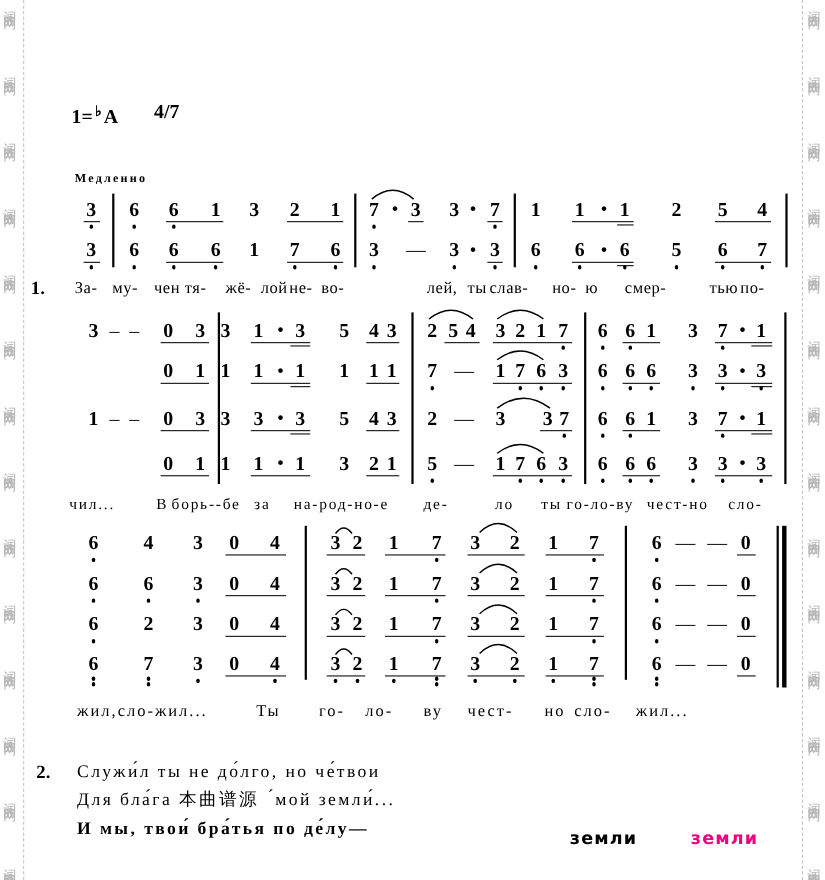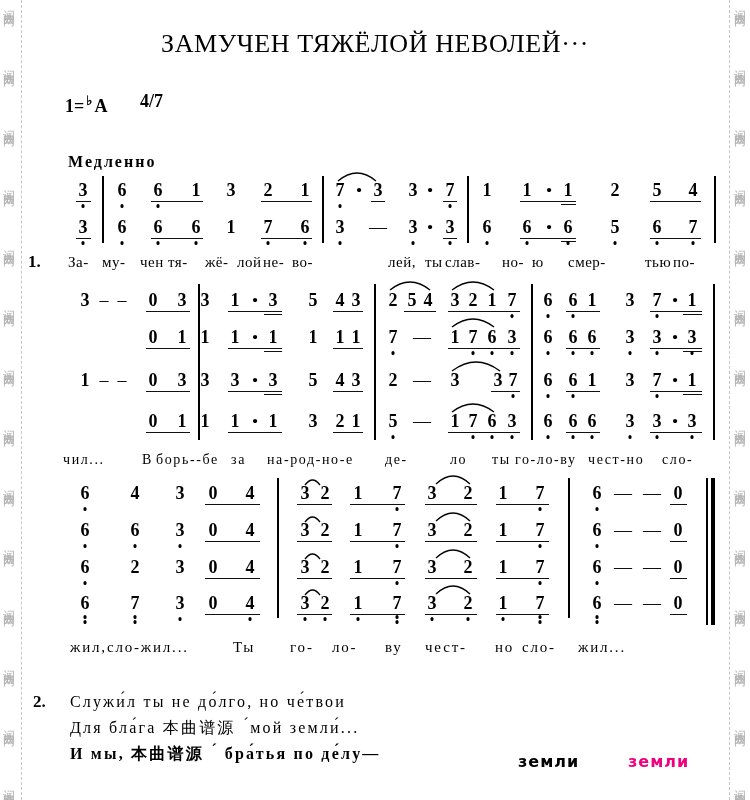--- a/index.html
+++ b/index.html
@@ -3,21 +3,21 @@
 <meta charset="utf-8">
 <style>
   body{margin:0;background:#fff}
   .page{position:relative;width:750px;height:800px;background:#fff;overflow:hidden;color:#000;font-family:"Liberation Serif",serif}
   .vdash{position:absolute;top:0;height:800px;width:0;border-left:1px dashed #c6c6c6}
   .wm{position:absolute;writing-mode:vertical-rl;font-family:"DejaVu Sans",sans-serif;font-size:12px;line-height:12px;letter-spacing:3px;color:#b4b4b4;white-space:nowrap}
   .title{position:absolute;left:0;top:29px;width:750px;text-align:center;font-size:26px;letter-spacing:0.6px;line-height:30px;white-space:nowrap}
   .key{position:absolute;left:65px;top:91px;font-weight:bold;font-size:18px;line-height:20px;white-space:nowrap}
   .key sup{font-size:13px;vertical-align:7px;margin:0 2px 0 2px}
   .time{position:absolute;left:140px;top:91px;font-weight:bold;font-size:18px;line-height:20px}
-  .tempo{position:absolute;left:68px;top:153px;font-weight:bold;font-size:16px;letter-spacing:2px;line-height:18px}
+  .tempo{position:absolute;left:68px;top:153px;font-weight:bold;font-size:11px;letter-spacing:2px;line-height:18px}
   .row{position:absolute;left:0;width:750px;height:0}
   .n{position:absolute;top:0;transform:translate(-50%,-50%);font-weight:bold;font-size:18px;line-height:18px;white-space:nowrap}
   .n.ad{font-size:26px}
   .n.ds{font-weight:normal}
   .n[data-o="-1"]::after,.n[data-o="-2"]::after,.n[data-o="1"]::after{content:"";position:absolute;left:50%;top:23px;width:3.5px;height:3.5px;margin-left:-1.75px;border-radius:50%;background:#000}
   .n[data-o="-2"]::after{top:21px;box-shadow:0 5px 0 #000}
   .u{position:absolute;height:1.4px;background:#111}
   .bar{position:absolute;width:1.5px;background:#000}
   .bar.thick{width:3.5px}
   .slurs{position:absolute;left:0;top:0;width:750px;height:800px}
@@ -64,21 +64,20 @@
     <span class="wm" style="left:734px;top:360px">词曲网</span>
     <span class="wm" style="left:734px;top:420px">词曲网</span>
     <span class="wm" style="left:734px;top:480px">词曲网</span>
     <span class="wm" style="left:734px;top:540px">词曲网</span>
     <span class="wm" style="left:734px;top:600px">词曲网</span>
     <span class="wm" style="left:734px;top:660px">词曲网</span>
     <span class="wm" style="left:734px;top:720px">词曲网</span>
     <span class="wm" style="left:734px;top:780px">词曲网</span>
   </div>
 
-  <div class="title">ЗАМУЧЕН ТЯЖЁЛОЙ НЕВОЛЕЙ···</div>
   <div class="key"><span>1=</span><sup>♭</sup><span>A</span></div>
   <div class="time">4/7</div>
   <div class="tempo">Медленно</div>
 
   <svg class="slurs" viewBox="0 0 750 800">
     <path d="M338 181 Q357 165 376 181"></path>
     <path d="M390 290 Q410 274 430 290"></path>
     <path d="M452 290 Q473 274 494 290"></path>
     <path d="M452 327 Q473 311 494 327"></path>
     <path d="M452 371 Q476 353 500 371"></path>
@@ -462,21 +461,21 @@
     <span class="ly ly3" style="left:425px">чест-</span>
     <span class="ly ly3" style="left:495px">но</span>
     <span class="ly ly3" style="left:522px">сло-</span>
     <span class="ly ly3" style="left:578px">жил...</span>
   </div>
 
   <div>
     <span class="vnum" style="left:33px;top:693px">2.</span>
     <div class="v2" style="top:693px">Служи́л ты не до́лго, но че́твои</div>
     <div class="v2" style="top:719px">Для бла́га 本曲谱源自́мой земли́...</div>
-    <div class="v2 b" style="top:745px">И мы, 本曲谱源自́ бра́тья по де́лу—</div>
+    <div class="v2 b" style="top:745px">И мы, твои́ бра́тья по де́лу—</div>
   </div>
 
   <div>
     <span class="src" style="left:518px;color:#000">земли</span>
     <span class="src" id="site-name" style="left:628px;color:#f0007f">земли</span>
   </div>
 
 </div>
 
 </body></html>

